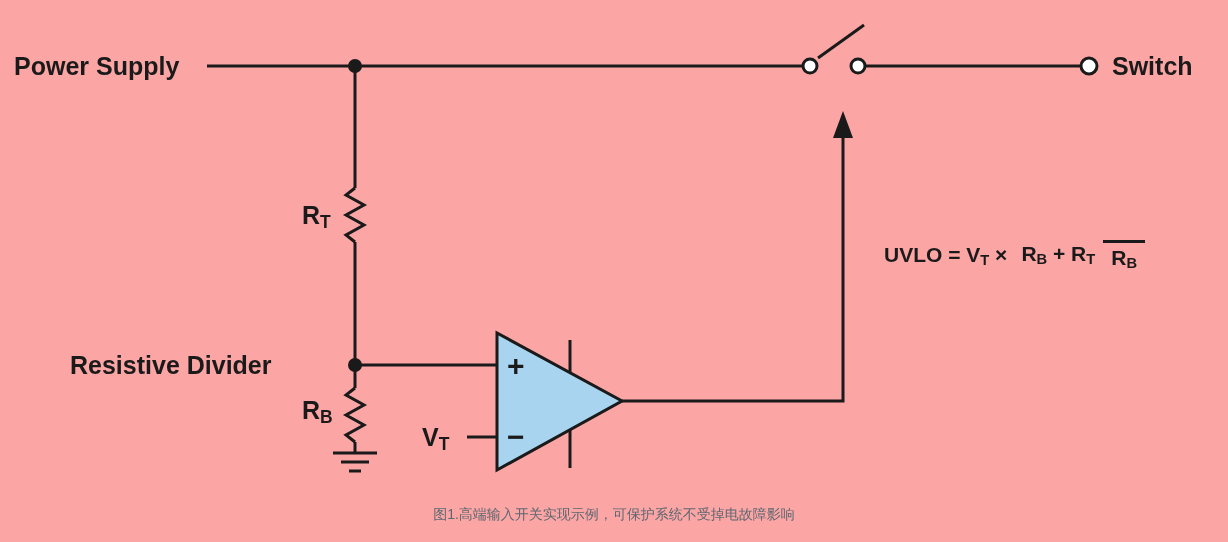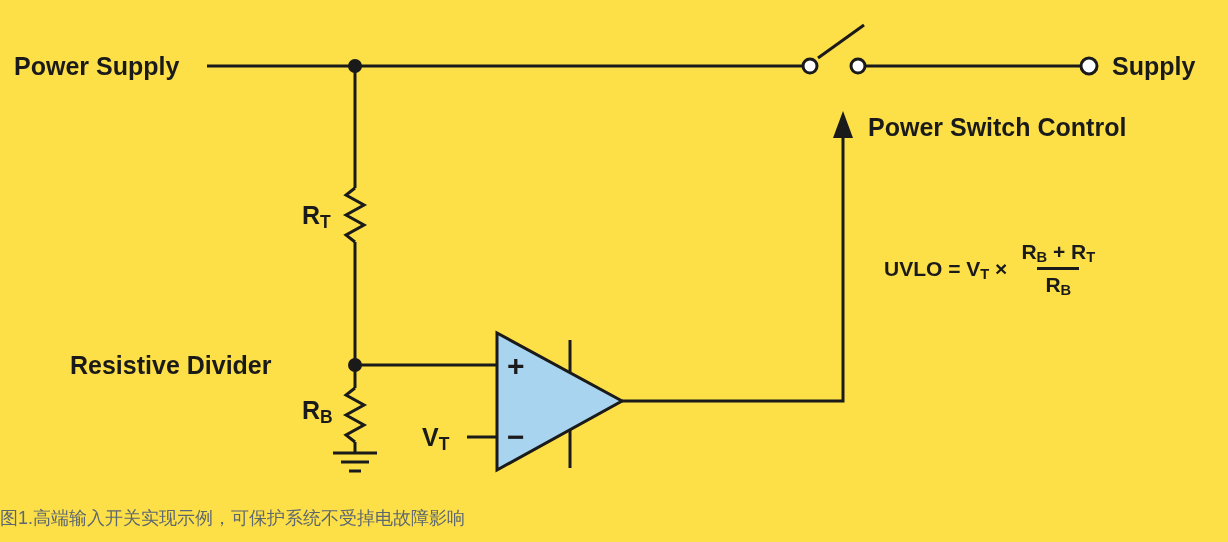--- a/index.html
+++ b/index.html
@@ -1,40 +1,40 @@
 <!DOCTYPE html>
 <html><head>
 <meta charset="utf-8">
 <style>
   html,body { margin:0; padding:0; background:#ffffff; }
   .stage {
     position:relative; width:1228px; height:542px;
-    background:#fde047; overflow:hidden;
+    background:#fca5a5; overflow:hidden;
     font-family:"Liberation Sans", sans-serif;
     color:#1a1a1a;
   }
   .diagram-svg { position:absolute; left:0; top:0; width:1228px; height:542px; }
   .lbl {
     position:absolute; font-weight:700; font-size:25px;
     white-space:nowrap; line-height:1.12; color:#1a1a1a;
   }
   .lbl sub { font-size:70%; line-height:0; vertical-align:-0.22em; font-weight:700; }
   .sign { font-size:30px; font-weight:700; }
   .formula {
     position:absolute; left:884px; top:240px;
     display:flex; align-items:center; font-weight:700; font-size:21px;
     white-space:nowrap;
   }
   .formula sub { font-size:70%; line-height:0; vertical-align:-0.22em; }
-  .frac { display:inline-flex; flex-direction:column; align-items:center; margin-left:6px; }
+  .frac { display:inline-flex; flex-direction:row; align-items:center; margin-left:6px; }
   .frac .num { padding:0 8px 3px 8px; }
   .frac .den { border-top:3px solid #1a1a1a; padding:3px 8px 0 8px; }
   .caption {
     position:absolute; left:0; top:506px; width:100%;
-    font-size:18px; font-weight:400; color:#5d6770;
+    text-align:center; font-size:14px; font-weight:400; color:#5d6770;
   }
 </style>
 </head>
 <body>
 
 <div class="stage">
 
   <svg class="diagram-svg" viewBox="0 0 1228 542" xmlns="http://www.w3.org/2000/svg">
 
     <line x1="207" y1="66" x2="803" y2="66" stroke="#1a1a1a" stroke-width="3"></line>
@@ -68,26 +68,23 @@
 
     <polyline points="622,401 843,401 843,136" fill="none" stroke="#1a1a1a" stroke-width="3"></polyline>
     <polygon points="843,111 833,138 853,138" fill="#1a1a1a"></polygon>
   </svg>
 
   <div class="lbl" style="left:14px; top:52px;">
     <span>Power Supply</span>
   </div>
 
   <div class="lbl" style="left:1112px; top:52px;">
-    <span>Supply</span>
+    <span>Switch</span>
   </div>
 
-  <div class="lbl" style="left:868px; top:113px;">
-    <span>Power Switch Control</span>
-  </div>
 
   <div class="lbl" style="left:302px; top:201px;">
     <span>R</span><sub>T</sub>
   </div>
 
   <div class="lbl" style="left:70px; top:351px;">
     <span>Resistive Divider</span>
   </div>
 
   <div class="lbl" style="left:302px; top:396px;">

